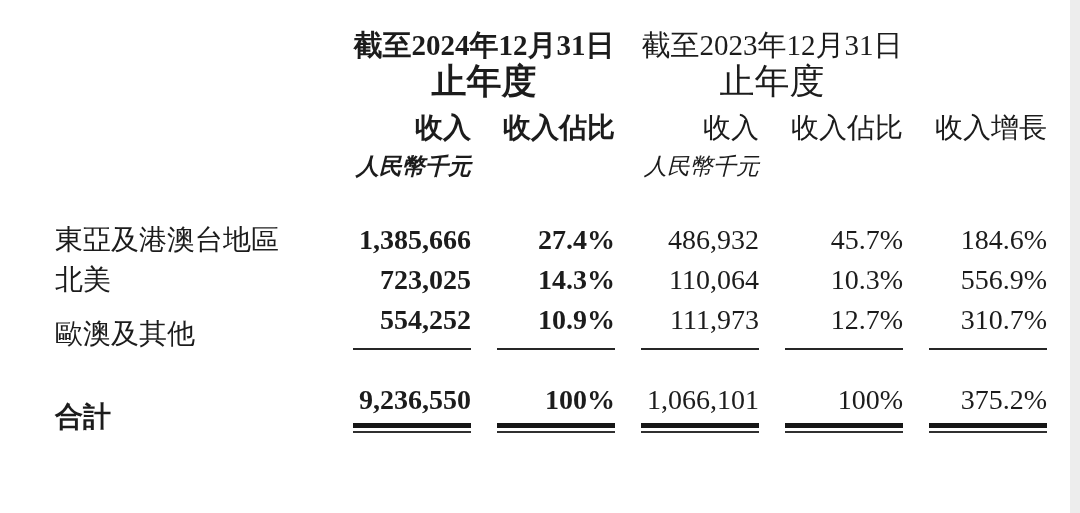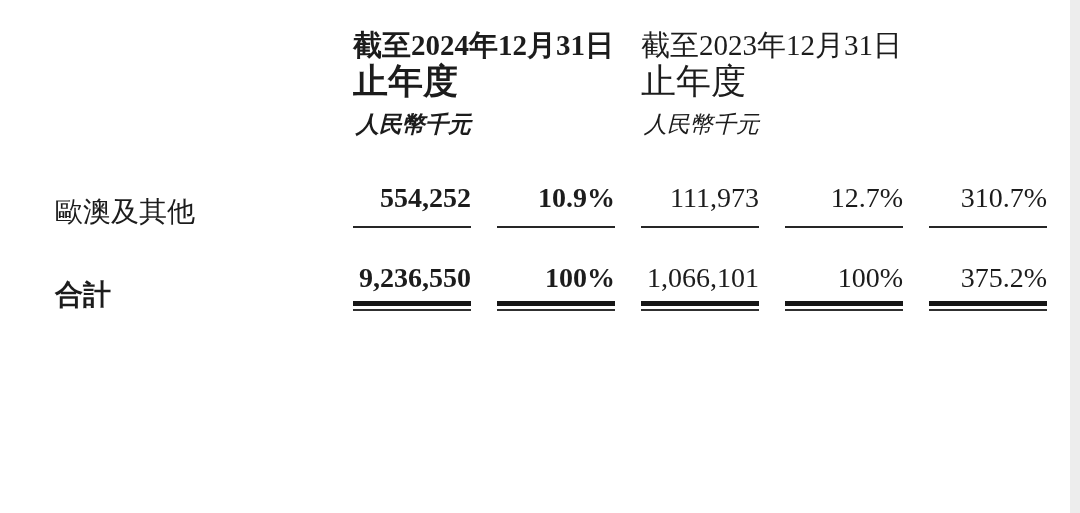--- a/index.html
+++ b/index.html
@@ -28,21 +28,21 @@
   }
   col.c-label  { width: 272px; }
   col.c-data   { width: 118px; }
   td {
     padding: 0;
     vertical-align: bottom;
     font-size: 28px;
     line-height: 1.15;
     white-space: nowrap;
   }
-  .ctr { text-align: left; }
+  .ctr { text-align: center; }
   .r   { text-align: right; }
   .l   { text-align: left; }
   .b   { font-weight: bold; }
 
   tr.h1 td { height: 62px; font-size: 29px; }
   tr.h2 td { height: 38px; font-size: 35px; }
   tr.h3 td { height: 42px; }
   tr.h4 td { height: 36px; position: relative; }
   tr.sp1 td { height: 36px; }
   tr.sp2 td { height: 34px; }
@@ -94,40 +94,64 @@
     <td></td>
   </tr>
 
   <tr class="h2">
     <td></td>
     <td colspan="2" class="ctr b">止年度</td>
     <td colspan="2" class="ctr">止年度</td>
     <td></td>
   </tr>
 
+  <tr class="h3">
+    <td></td>
+    <td class="r b">收入</td>
+    <td class="r b">收入佔比</td>
+    <td class="r">收入</td>
+    <td class="r">收入佔比</td>
+    <td class="r">收入增長</td>
+  </tr>
 
   <tr class="h4">
     <td></td>
     <td>
       <span class="note b">人民幣千元</span>
     </td>
     <td></td>
     <td>
       <span class="note">人民幣千元</span>
     </td>
     <td></td>
     <td></td>
   </tr>
 
   <tr class="sp1">
         <td colspan="6"></td>
       </tr>
 
 
+  <tr class="datarow">
+    <td class="l">東亞及港澳台地區</td>
+    <td class="r b dcell">1,385,666</td>
+    <td class="r b dcell">27.4%</td>
+    <td class="r dcell">486,932</td>
+    <td class="r dcell">45.7%</td>
+    <td class="r dcell">184.6%</td>
+  </tr>
 
+  <tr class="datarow">
+    <td class="l">北美</td>
+    <td class="r b dcell">723,025</td>
+    <td class="r b dcell">14.3%</td>
+    <td class="r dcell">110,064</td>
+    <td class="r dcell">10.3%</td>
+    <td class="r dcell">556.9%</td>
+  </tr>
 
   <tr class="datarow underlined">
     <td class="l">歐澳及其他</td>
     <td class="r b dcell">554,252</td>
     <td class="r b dcell">10.9%</td>
     <td class="r dcell">111,973</td>
     <td class="r dcell">12.7%</td>
     <td class="r dcell">310.7%</td>
   </tr>
 

